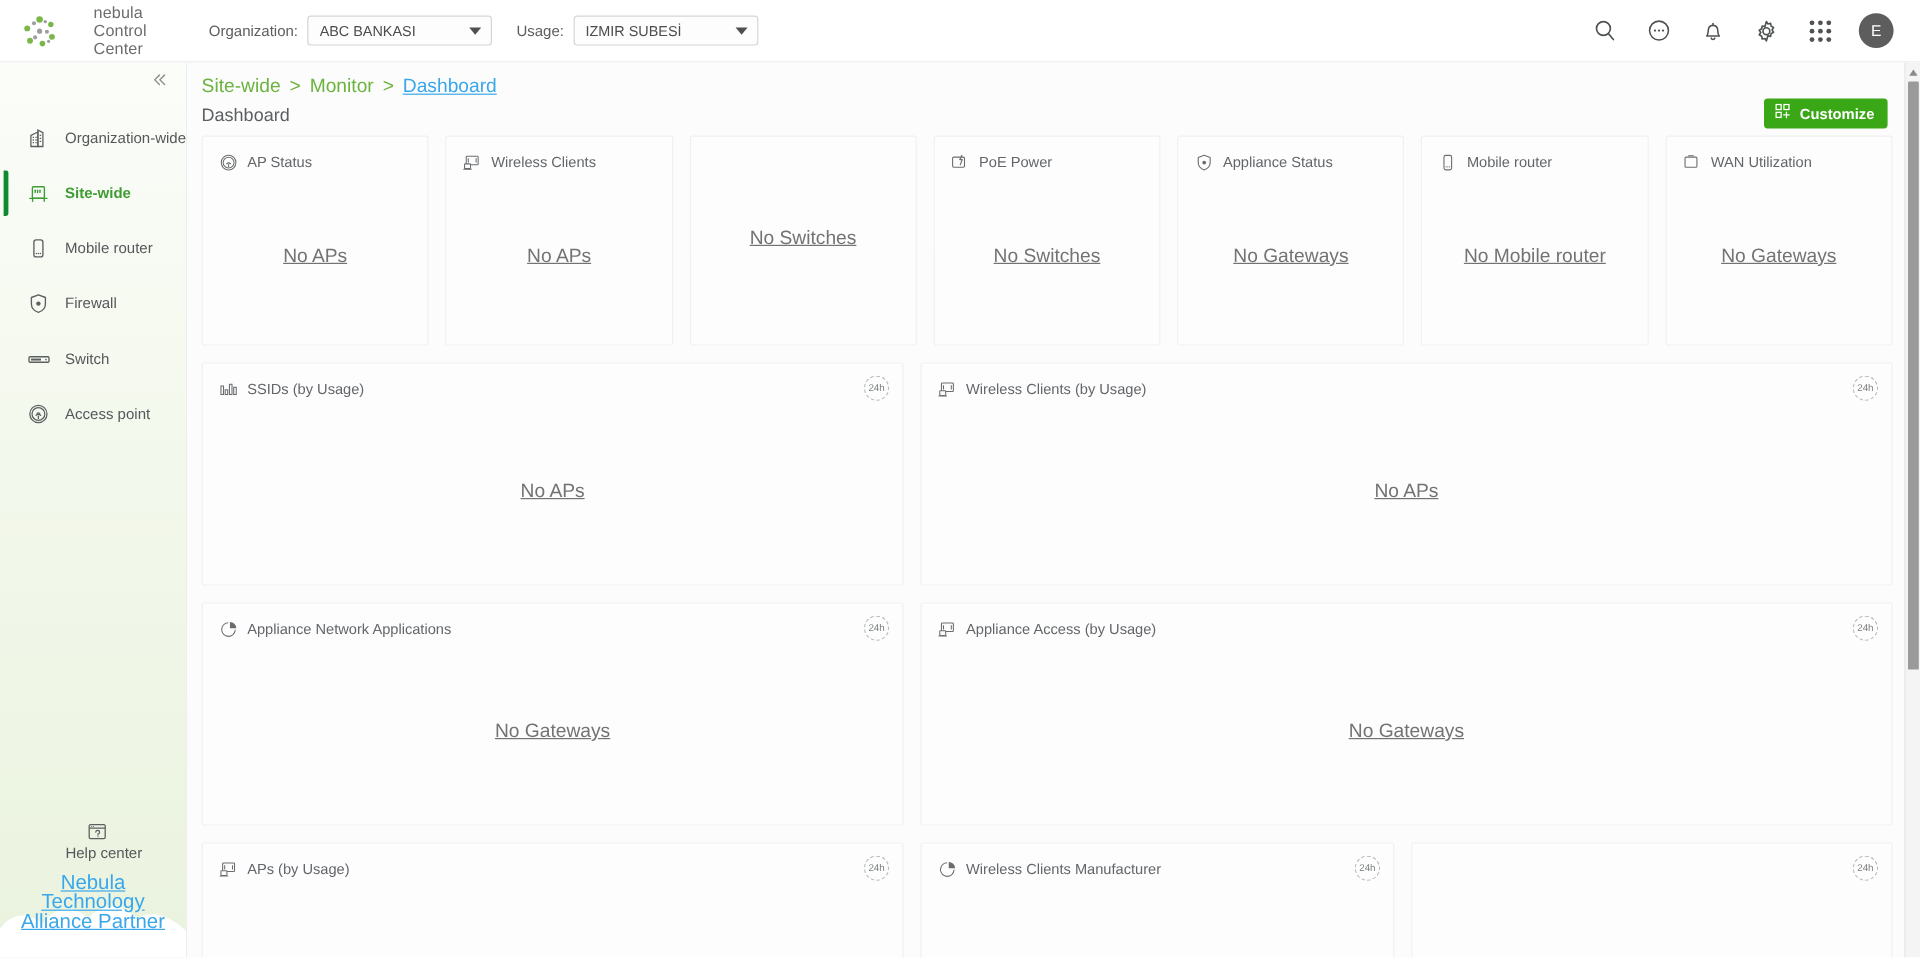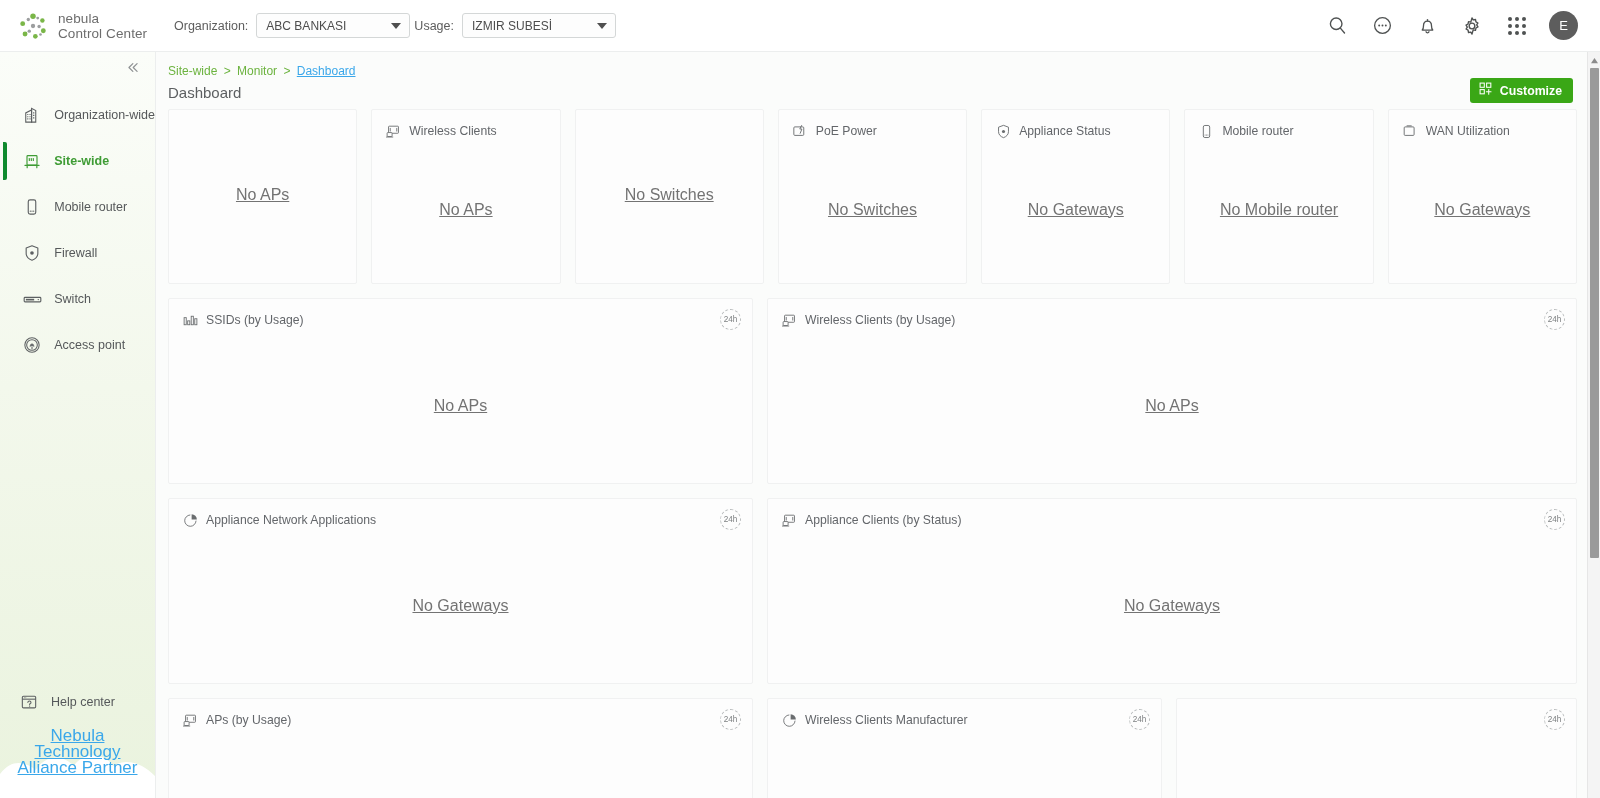--- a/index.html
+++ b/index.html
@@ -14,26 +14,26 @@
 
   
   .topbar {
     height: 52px; min-height: 52px;
     background: #ffffff;
     display: flex; align-items: center;
     padding: 0 22px 0 18px;
     border-bottom: 1px solid #eceeee;
     position: relative; z-index: 30;
   }
-  .brand { display: flex; align-items: center; width: 138px; }
+  .brand { display: flex; align-items: center; width: 138px; gap: 20px; }
   .brand-logo { width: 30px; height: 30px; margin-right: 10px; flex: none; }
   .brand-text { font-size: 13.5px; line-height: 15px; color: #6d6d6d; letter-spacing: .1px; }
 
   .selectors { display: flex; align-items: center; margin-left: 18px; }
-  .sel-group { display: flex; align-items: center; margin-right: 4px; }
+  .sel-group { display: flex; align-items: center; margin-right: 20px; }
   .sel-label { font-size: 12.5px; color: #5d5d5d; margin-right: 8px; white-space: nowrap; }
   .sel-box {
     width: 154px; height: 25px;
     border: 1px solid #d4d7d7; border-radius: 3px;
     background: #fdfdfd;
     display: flex; align-items: center; justify-content: space-between;
     padding: 0 8px 0 9px;
     font-size: 12px; color: #4d4d4d;
     cursor: pointer;
   }
@@ -72,34 +72,34 @@
     height: 46px; padding-left: 18px;
     font-size: 12.5px; color: #55585a;
     cursor: pointer; position: relative;
   }
   .nav-item .ni-icon { width: 22px; height: 22px; margin-right: 11px; display: flex; align-items: center; justify-content: center; flex: none; color: #5d6062; }
   .nav-item.active { color: #3f9c35; font-weight: 600; }
   .nav-item.active .ni-icon { color: #3f9c35; }
   .nav-item.active::before { content: ""; position: absolute; left: 0; top: 4px; bottom: 4px; width: 4px; background: #0f8a2e; border-radius: 0 2px 2px 0; }
 
   .sidebar-bottom { margin-top: auto; position: relative; z-index: 2; padding-bottom: 22px; }
-  .help-item { display: flex; align-items: center; height: 40px; padding-left: 18px; font-size: 12.5px; color: #55585a; cursor: pointer; }
+  .help-item { display: flex; align-items: center; height: 40px; padding-left: 18px; font-size: 12.5px; color: #55585a; cursor: pointer; flex-direction: column; }
   .help-item .ni-icon { width: 22px; height: 22px; margin-right: 11px; display: flex; align-items: center; justify-content: center; flex: none; color: #5d6062; }
   .partner { text-align: center; padding: 6px 14px 0; }
   .partner a { color: #3aa7ea; font-size: 17px; line-height: 16px; text-decoration: underline; cursor: pointer; display: block; }
 
   
   .main {
     flex: 1; min-width: 0; position: relative;
     background: #fbfcfb;
     overflow: hidden;
   }
   .main-inner { position: absolute; inset: 0 13px 0 0; padding: 0 10px 0 12px; }
 
-  .crumbs { padding: 12px 0 0 0; font-size: 12px; color: #6cb33f; }
+  .crumbs { padding: 12px 0 0 0; font-size: 16px; color: #6cb33f; }
   .crumbs .cb { color: #6cb33f; cursor: pointer; }
   .crumbs .sep { color: #6cb33f; margin: 0 3px; }
   .crumbs .cb-last { color: #3aa7ea; text-decoration: underline; cursor: pointer; }
 
   .title-row { display: flex; align-items: center; padding: 6px 0 8px 0; position: relative; }
   .page-title { font-size: 15px; color: #5c5f61; }
   .btn-customize {
     position: absolute; right: 4px; top: 0;
     background: #3aa716; color: #fff;
     border: none; border-radius: 3px;
@@ -383,20 +383,31 @@
             </span>
             <span>Customize</span>
           </button>
         </div>
 
         <div class="grid">
 
           <div class="row row-status">
 
             <div class="card" style="flex:1">
+              <div class="card-head">
+                <span class="card-ic">
+                  <svg viewBox="0 0 24 24" width="17" height="17" fill="none" stroke="currentColor" stroke-width="1.25">
+                    <circle cx="12" cy="12" r="8.6"></circle>
+                      <circle cx="12" cy="12" r="6.4"></circle>
+                    <path d="M9.7 13.4a3 3 0 0 1 4.6 0" stroke-linecap="round"></path>
+                    <path d="M12 14.2v2.4" stroke-linecap="round"></path>
+                  </svg>
+                </span>
+                <span class="card-title">AP Status</span>
+              </div>
               <div class="card-empty">No APs</div>
             </div>
 
             <div class="card" style="flex:1">
               <div class="card-head">
                 <span class="card-ic">
                   <svg viewBox="0 0 24 24" width="17" height="17" fill="none" stroke="currentColor" stroke-width="1.25">
                     <rect x="5" y="4.5" width="14" height="10" rx="1"></rect>
                     <line x1="7.4" y1="7" x2="7.4" y2="12"></line>
                       <line x1="16.6" y1="7" x2="16.6" y2="12"></line>
@@ -524,21 +535,21 @@
               <div class="card-head">
                 <span class="card-ic">
                   <svg viewBox="0 0 24 24" width="17" height="17" fill="none" stroke="currentColor" stroke-width="1.25">
                     <rect x="5" y="4.5" width="14" height="10" rx="1"></rect>
                     <line x1="7.4" y1="7" x2="7.4" y2="12"></line>
                       <line x1="16.6" y1="7" x2="16.6" y2="12"></line>
                     <rect x="3" y="13.5" width="7" height="5.6" rx="0.8" fill="#fdfdfd"></rect>
                     <line x1="2" y1="19.8" x2="11" y2="19.8" stroke-linecap="round"></line>
                   </svg>
                 </span>
-                <span class="card-title">Appliance Clients (by Status)</span>
+                <span class="card-title">Appliance Access (by Usage)</span>
               </div>
               <div class="badge24">24h</div>
               <div class="card-empty">No Gateways</div>
             </div>
           </div>
 
           <div class="row row-d">
 
             <div class="card" style="flex:0 0 585px">
               <div class="card-head">

